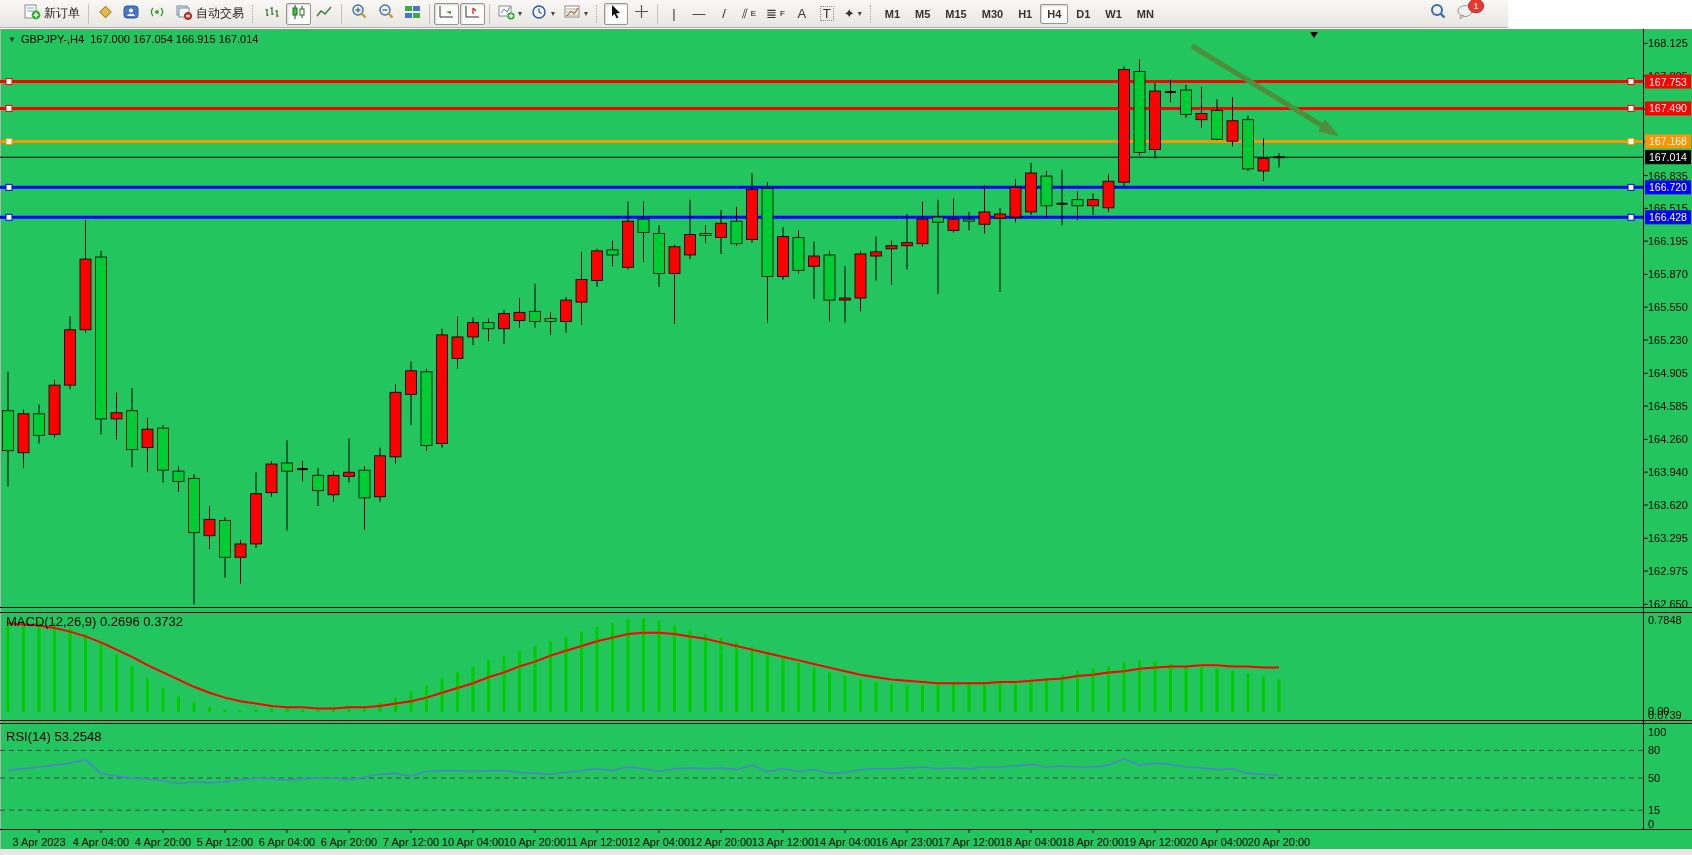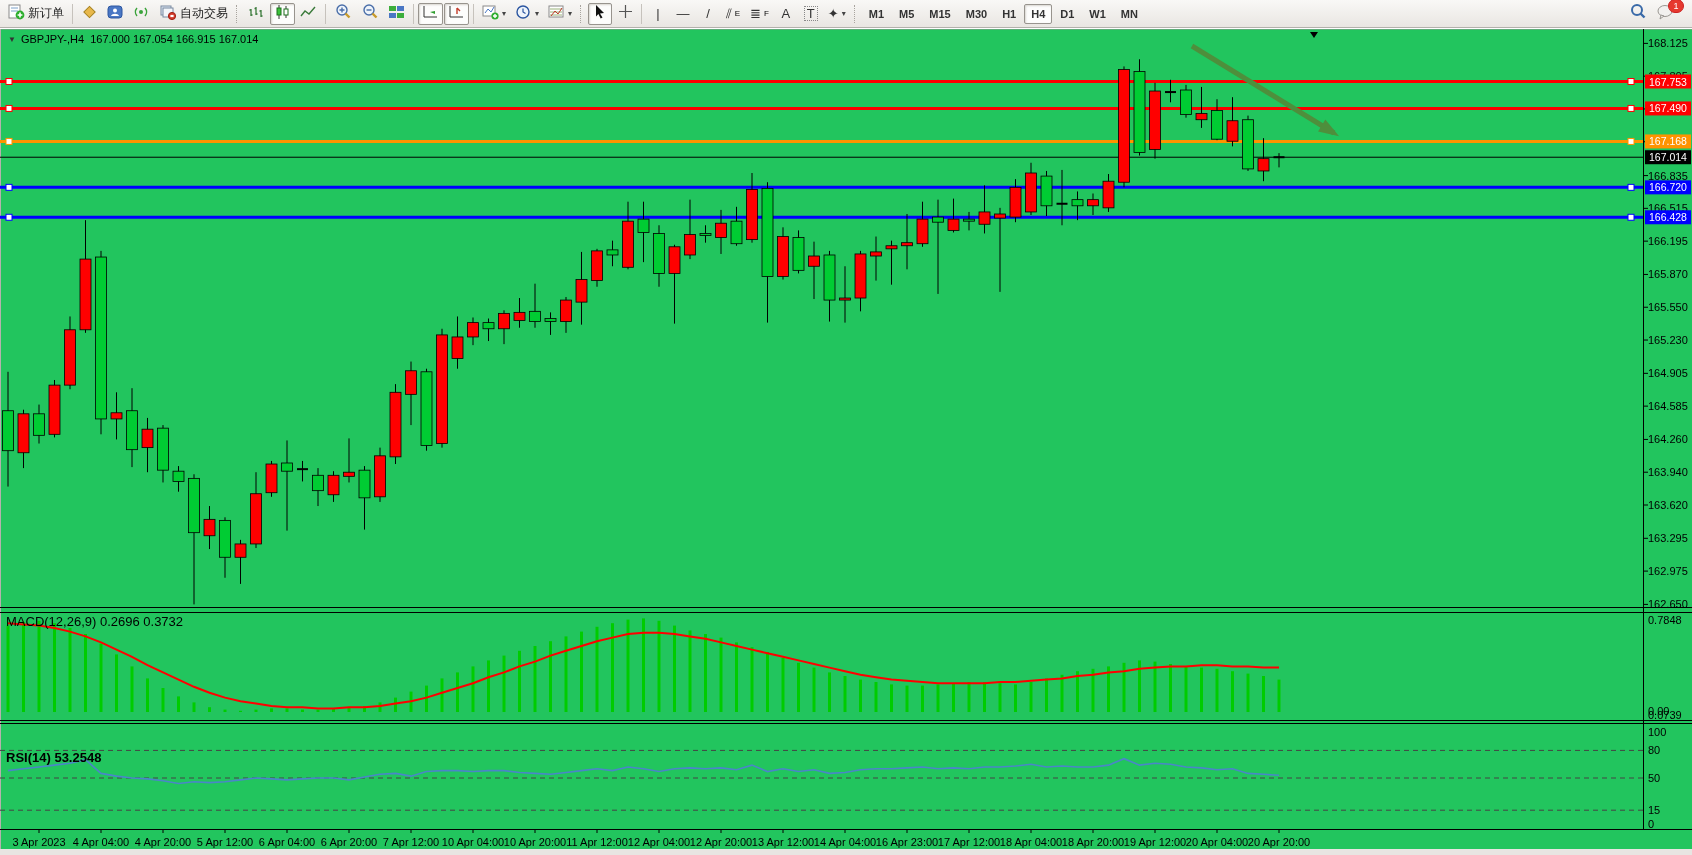--- a/index.html
+++ b/index.html
@@ -1,41 +1,41 @@
 <!DOCTYPE html>
 <html><head>
 <meta charset="utf-8">
 <style>
   html,body{margin:0;padding:0;background:#fff;width:1692px;height:855px;overflow:hidden;
     font-family:"Liberation Sans",sans-serif;-webkit-font-smoothing:antialiased;}
   
-  .tb{position:absolute;top:0;left:0;width:1692px;height:28px;box-sizing:border-box;
+  .tb{position:absolute;top:0;left:0;width:1508px;height:28px;box-sizing:border-box;
       display:flex;align-items:center;background:linear-gradient(#f9f8f6,#e9e6e2);
-      border-bottom:1px solid #b3b0ab;padding:0 4px;gap:1px;}
+      border-bottom:1px solid #b3b0ab;padding:0 20px;gap:1px;}
   .btn{height:22px;min-width:24px;display:flex;align-items:center;justify-content:center;
       border:1px solid transparent;border-radius:2px;padding:0 3px;gap:3px;box-sizing:border-box;}
   .btn.pressed{background:#fdfdfc;border-color:#98948e;box-shadow:inset 1px 1px 2px #d8d5d0;}
   .lbl{font-size:12px;color:#222;white-space:nowrap;}
   .sep{width:1px;height:20px;background:#c6c2bc;margin:0 3px;flex:0 0 auto;}
   .grip{width:3px;height:18px;border-left:1px dotted #a8a49e;margin:0 3px;flex:0 0 auto;}
   .tf{font-size:11px;color:#333;height:20px;display:flex;align-items:center;justify-content:center;
       padding:0 6px;border:1px solid transparent;border-radius:2px;font-weight:bold;}
   .tf.active{background:#fdfdfc;border-color:#98948e;box-shadow:inset 1px 1px 2px #d8d5d0;}
   .caret{font-size:8px;color:#444;line-height:1;}
   .glyph{font-size:13px;color:#333;line-height:1;}
   .spacer{flex:1 1 auto;}
   .chatwrap{position:relative;margin-right:10px;}
   .badge{position:absolute;top:-5px;right:-7px;background:#e6392f;color:#fff;border-radius:8px;
       font-size:9px;line-height:12px;min-width:8px;padding:0 3px;text-align:center;border:1px solid #c22;}
   
   .chartwin{position:absolute;top:29px;left:0;width:1692px;height:826px;background:#22c55e;}
   .overlay{position:absolute;font-size:13px;color:#000;white-space:pre;z-index:5;}
   #chart-title{top:4px;left:8px;font-size:11px;}
   #macd-label{top:585px;left:6px;}
-  #rsi-label{top:721px;left:6px;font-weight:bold;}
+  #rsi-label{top:700px;left:6px;}
   .tri{display:inline-block;font-size:8px;color:#333;margin-right:5px;vertical-align:1px;}
   svg text{font-family:"Liberation Sans",sans-serif;}
 </style>
 </head>
 <body>
 
 <div class="tb">
   <div class="btn">
     <span><svg width="17" height="16">
           <rect x="1" y="1" width="11" height="13" fill="#fff" stroke="#8a8a8a"></rect>

